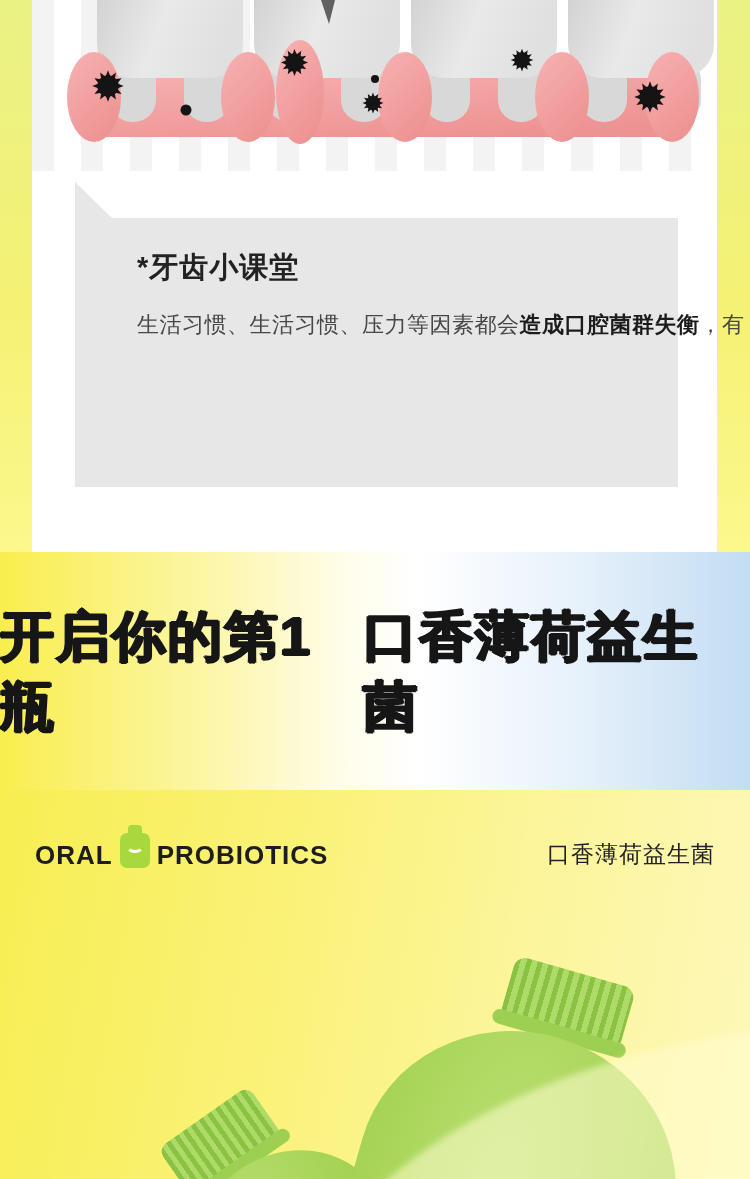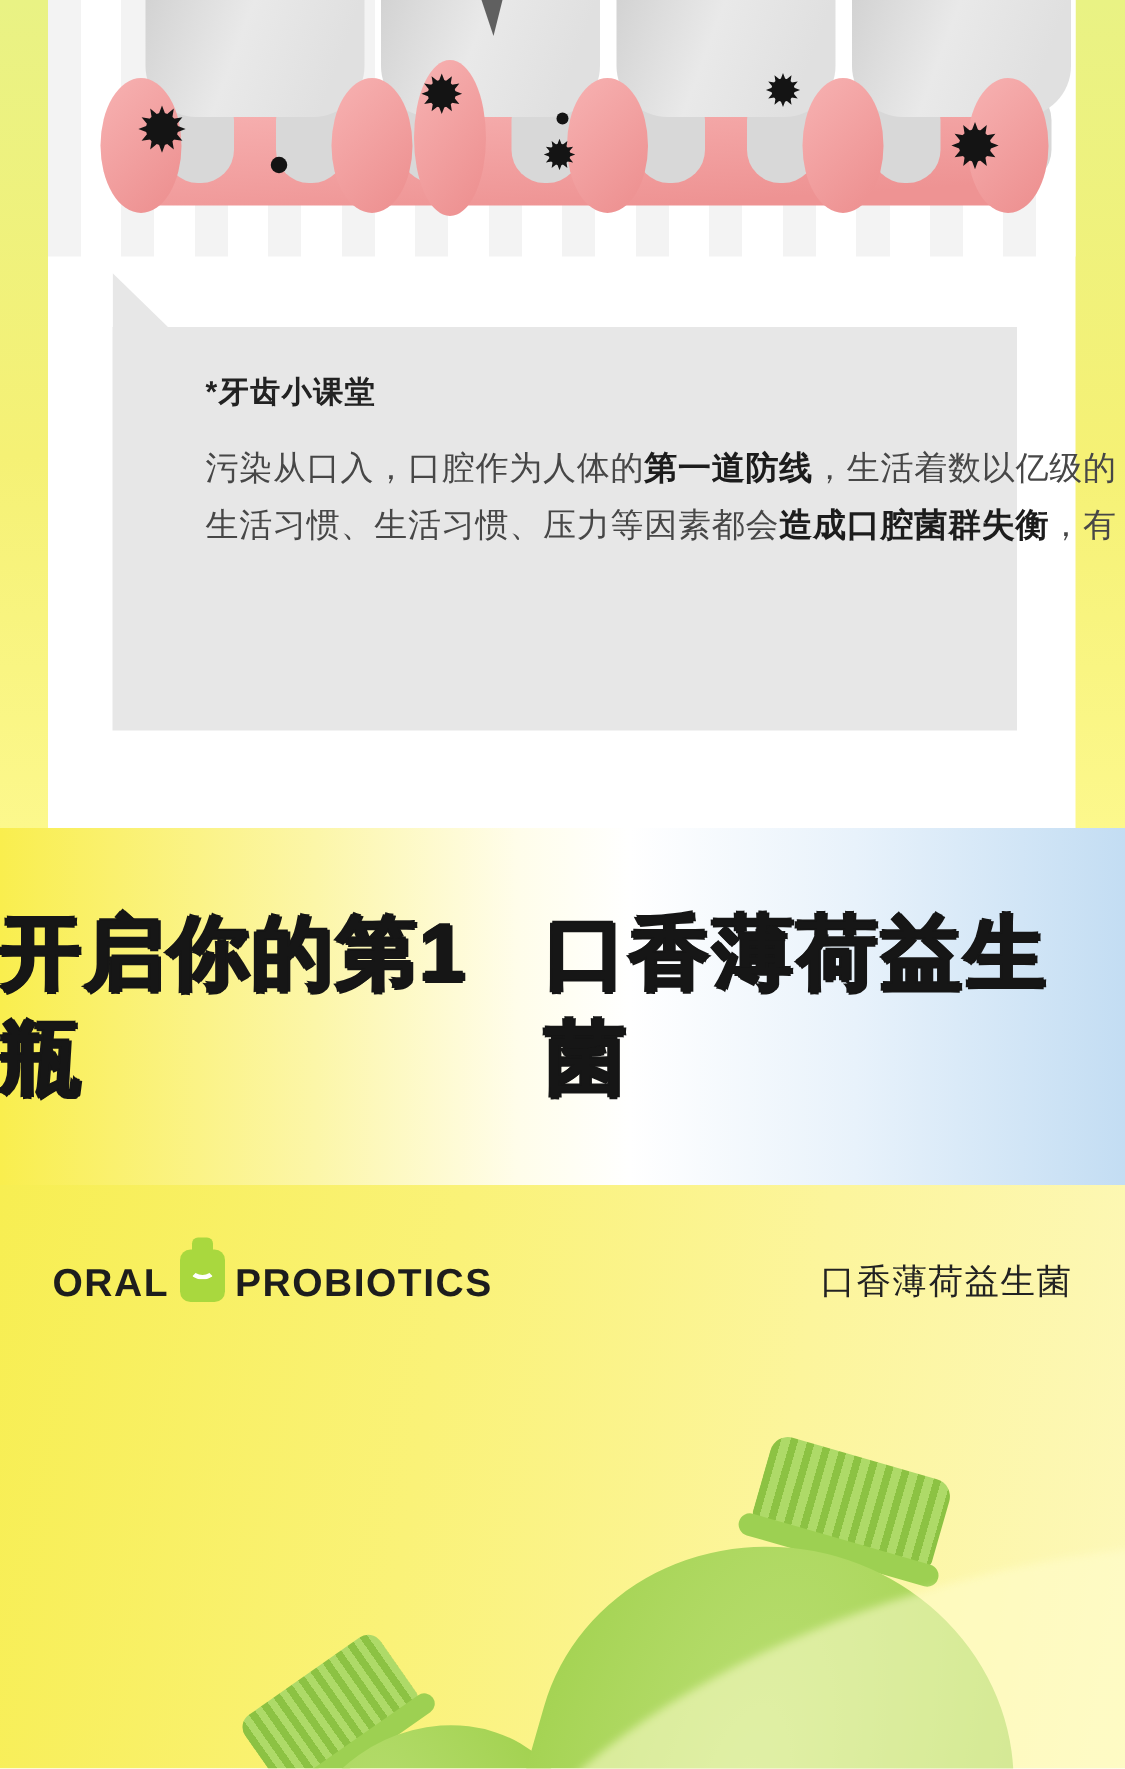--- a/index.html
+++ b/index.html
@@ -27,21 +27,21 @@
     position:absolute;left:43px;top:182px;width:38px;height:37px;
     background:#e7e7e7;
     clip-path:polygon(0 0,0 100%,100% 100%);
   }
   .classroom-box{
     position:absolute;left:43px;top:218px;width:603px;height:269px;
     background:#e7e7e7;box-sizing:border-box;
     padding:30px 30px 0 62px;
   }
   .classroom-title{
-    font-size:20px;font-weight:bold;color:#222;margin:0 0 18px 0;letter-spacing:1px;
+    font-size:29px;font-weight:bold;color:#222;margin:0 0 18px 0;letter-spacing:1px;
   }
   .classroom-line{
     font-size:22px;line-height:38px;color:#474747;white-space:nowrap;letter-spacing:.5px;
   }
   .classroom-line b{color:#1c1c1c;}
 
   
   .hero-section{
     position:absolute;left:0;top:552px;width:750px;height:238px;
     background:linear-gradient(90deg,#f9ee4e 0%,#fcf named 0,#fcf6a8 25%,#fffde9 45%,#ffffff 55%,#e8f2fb 75%,#c3ddf3 100%);
@@ -184,21 +184,20 @@
           <circle cx="343" cy="79" r="4" fill="#141414"></circle>
           <use href="#germ" x="329" y="91" width="24" height="24"></use>
           <use href="#germ" x="477" y="47" width="26" height="26"></use>
           <use href="#germ" x="600" y="79" width="36" height="36"></use>
         </g>
       </svg>
 
       <div class="classroom-tail"></div>
       <div class="classroom-box">
         <div class="classroom-title">*牙齿小课堂</div>
-        <div class="classroom-line"><span>污染从口入，口腔作为人体的</span><b>第一道防线</b><span>，生活着数以亿级的</span></div>
         <div class="classroom-line"><span>生活习惯、生活习惯、压力等因素都会</span><b>造成口腔菌群失衡</b><span>，有</span></div>
       </div>
     </div>
   </div>
 
   <div class="hero-section">
     <div class="hero-line">开启你的第1瓶</div>
     <div class="hero-line">口香薄荷益生菌</div>
   </div>
 

